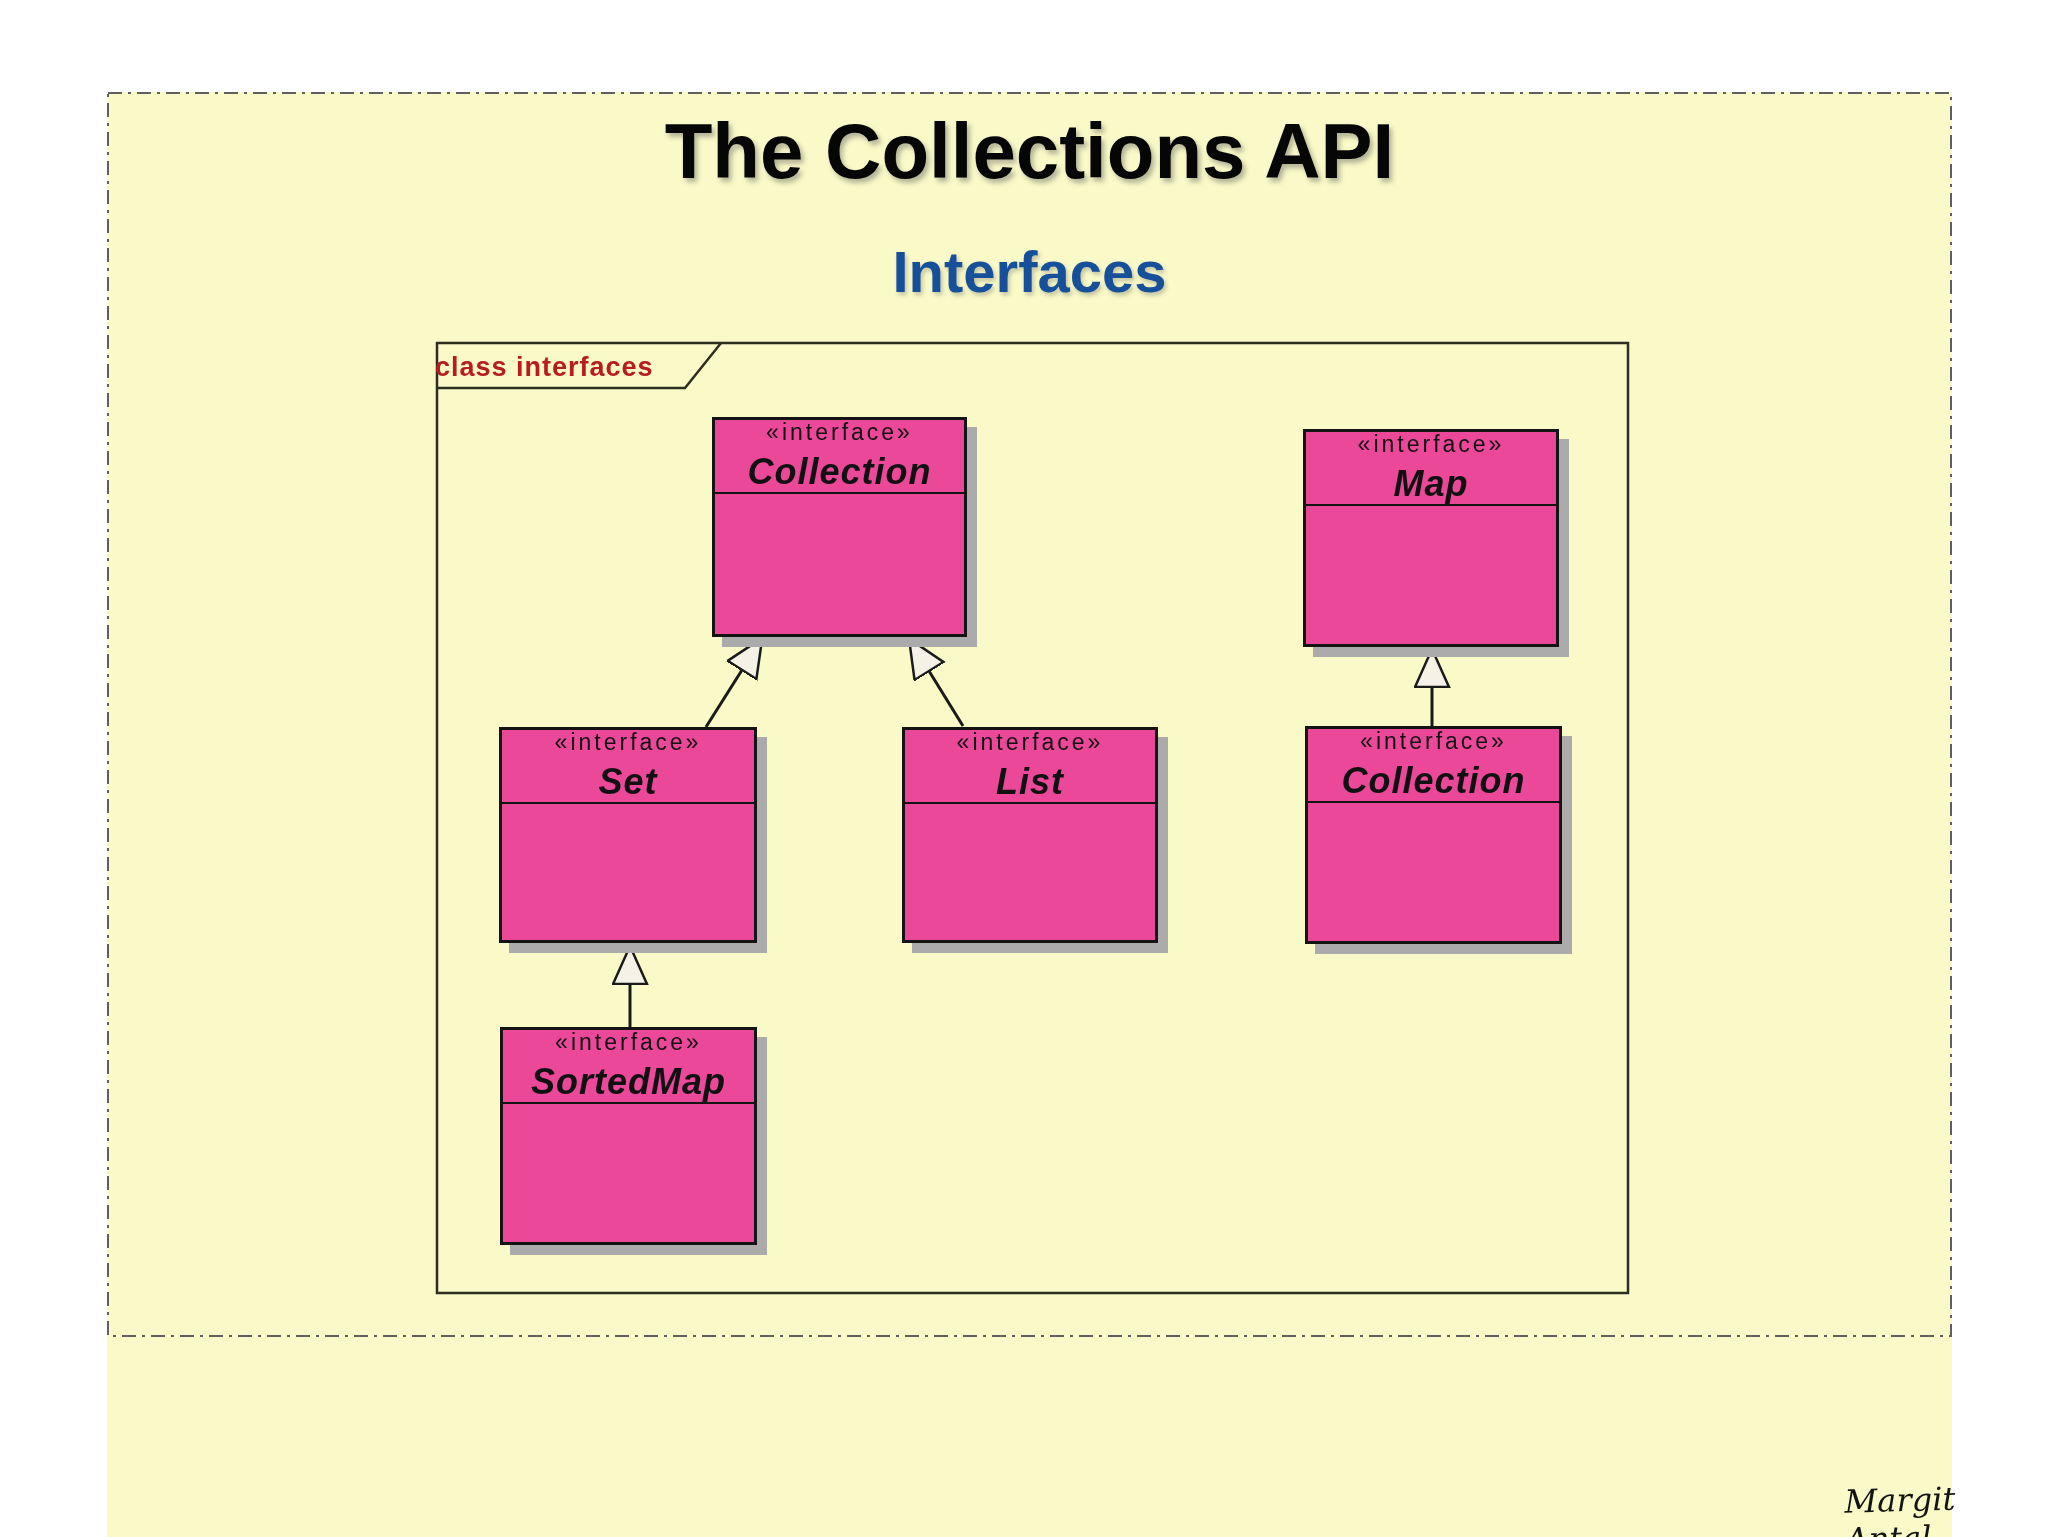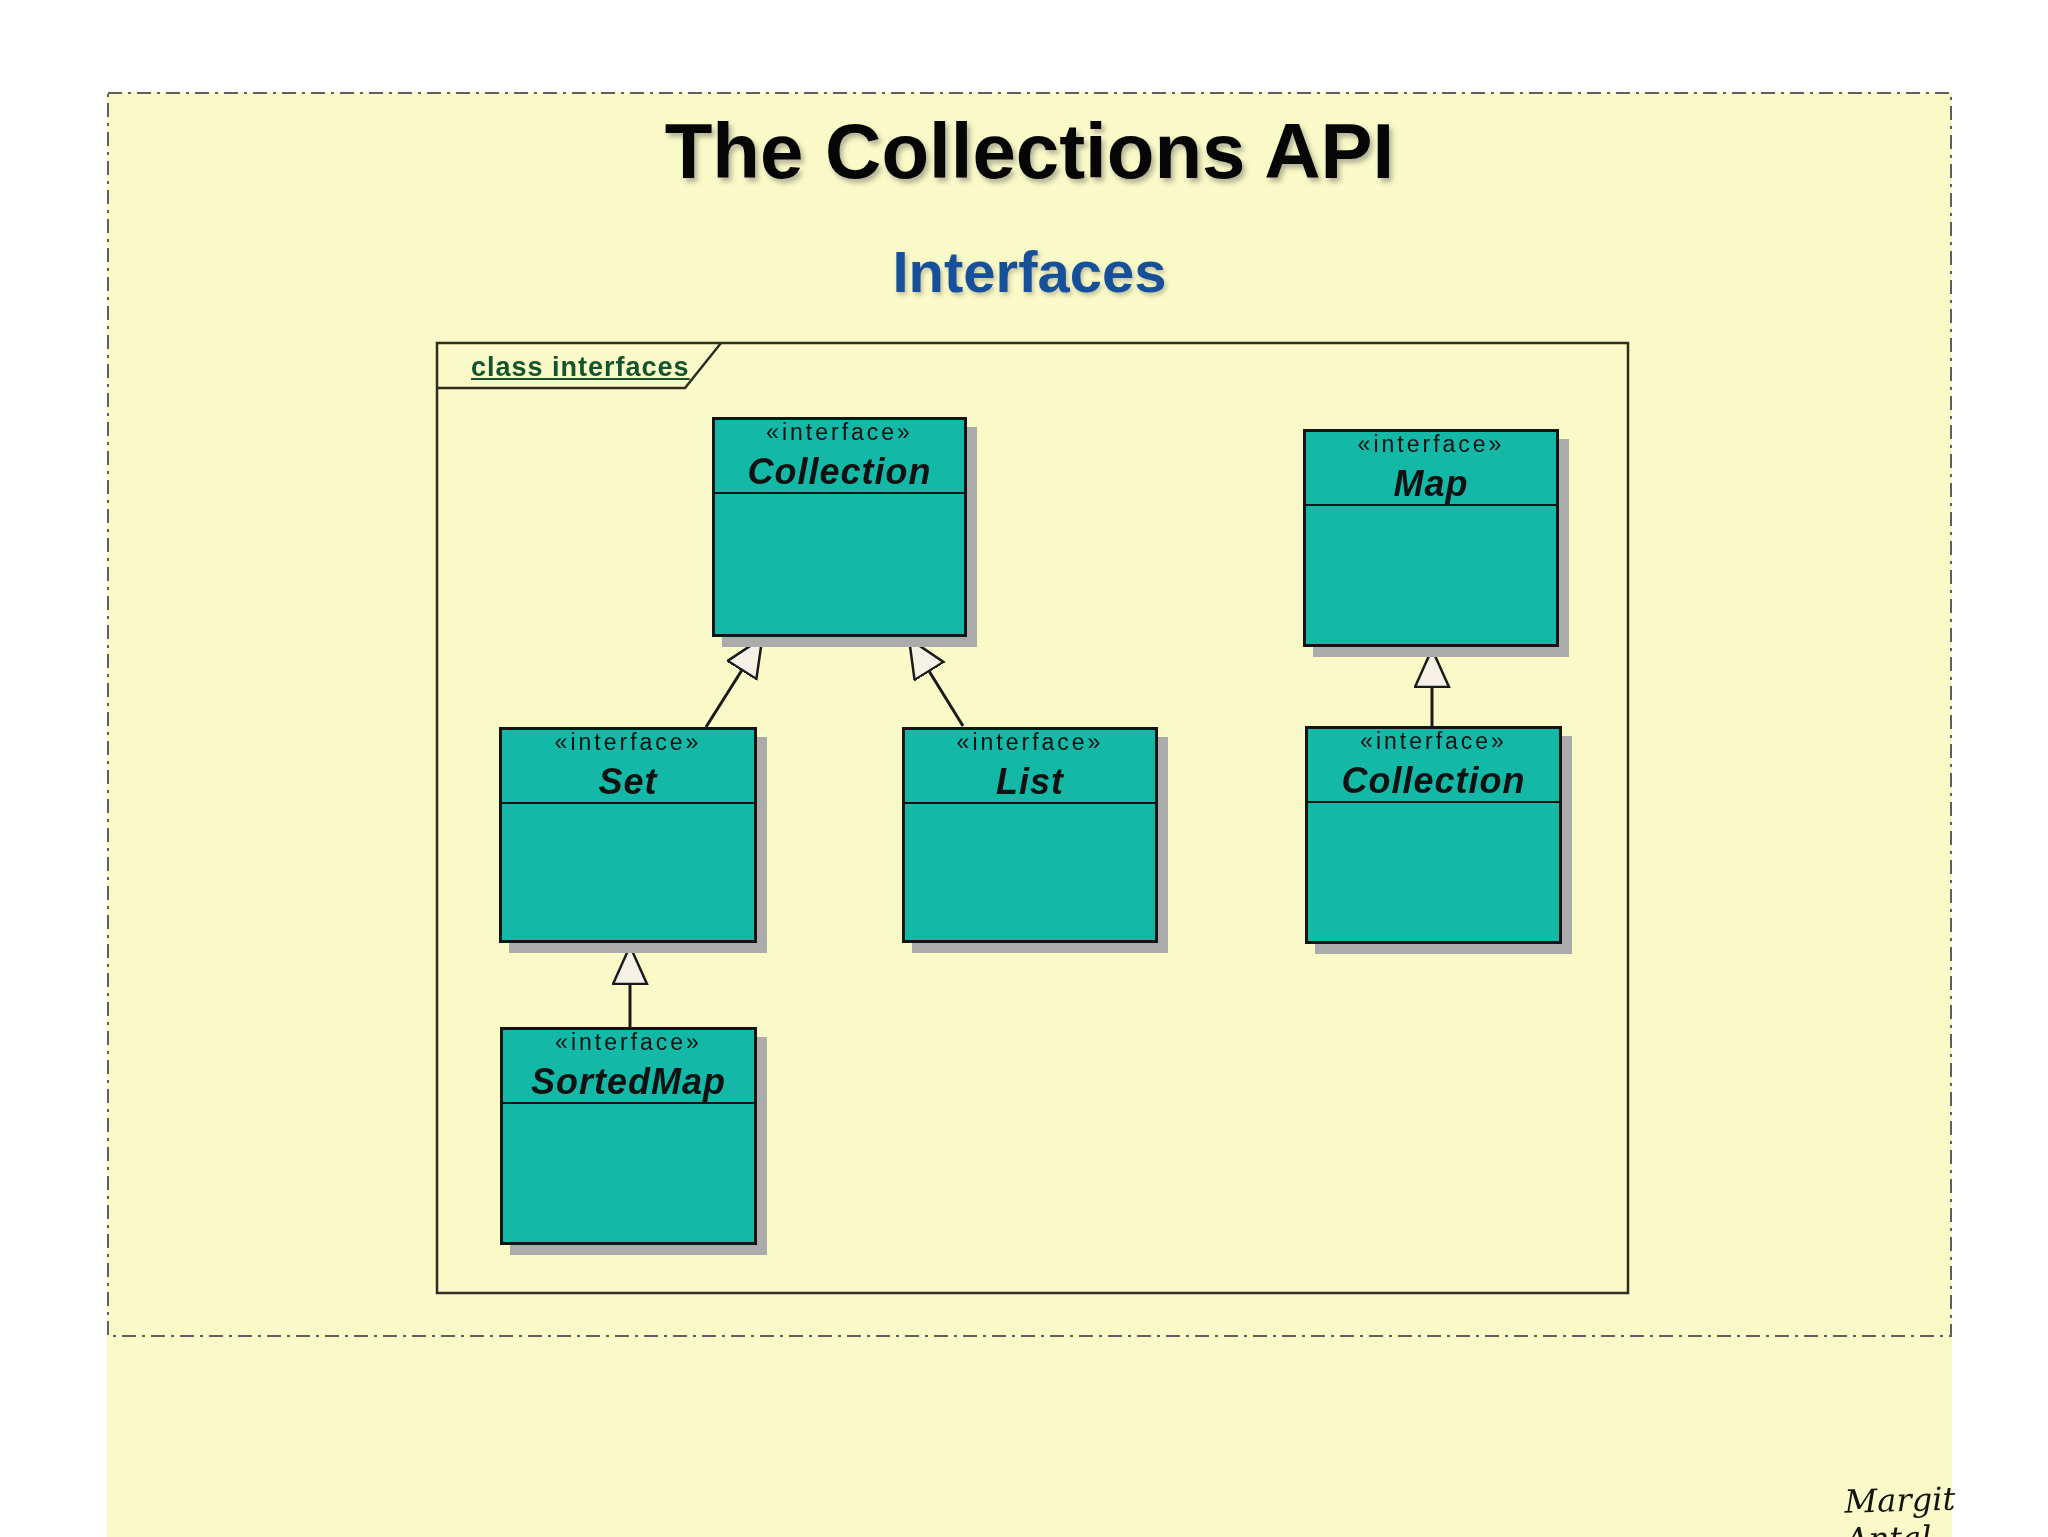--- a/index.html
+++ b/index.html
@@ -8,24 +8,24 @@
   #slide{position:absolute;left:107px;top:92px;width:1845px;height:1463px;background:#FAFAC8;}
   #slide-overlay{position:absolute;left:0;top:0;width:1845px;height:1245px;}
 
   .page-title{position:absolute;left:0;top:14px;width:100%;text-align:center;
       font-size:78px;font-weight:bold;color:#060606;letter-spacing:0px;
       text-shadow:3px 4px 5px rgba(90,90,90,0.45);}
   .page-subtitle{position:absolute;left:0;top:146px;width:100%;text-align:center;
       font-size:58px;font-weight:bold;color:#164F9A;
       text-shadow:2px 3px 4px rgba(90,90,90,0.35);}
 
-  .frame-label{position:absolute;left:364px;top:260px;font-size:27px;font-weight:bold;
-      color:#14532d;letter-spacing:1px;text-decoration:underline;}
+  .frame-label{position:absolute;left:328px;top:260px;font-size:27px;font-weight:bold;
+      color:#b91c1c;letter-spacing:1px;}
 
-  .uml-box{position:absolute;background:#14b8a6;border:3px solid #141414;
+  .uml-box{position:absolute;background:#ec4899;border:3px solid #141414;
       box-shadow:10px 10px 0 #ABABAB;box-sizing:border-box;}
   .uml-box .head{height:72px;border-bottom:2px solid #141414;display:flex;
       flex-direction:column;align-items:center;justify-content:center;gap:5px;}
   .stereotype{font-size:23px;letter-spacing:3px;color:#111;white-space:nowrap;}
   .iname{font-size:36px;font-weight:bold;font-style:italic;letter-spacing:1px;color:#111;white-space:nowrap;}
 
   #box-collection{left:605px;top:325px;width:255px;height:220px;}
   #box-map{left:1196px;top:337px;width:256px;height:218px;}
   #box-set{left:392px;top:635px;width:258px;height:216px;}
   #box-list{left:795px;top:635px;width:256px;height:216px;}

